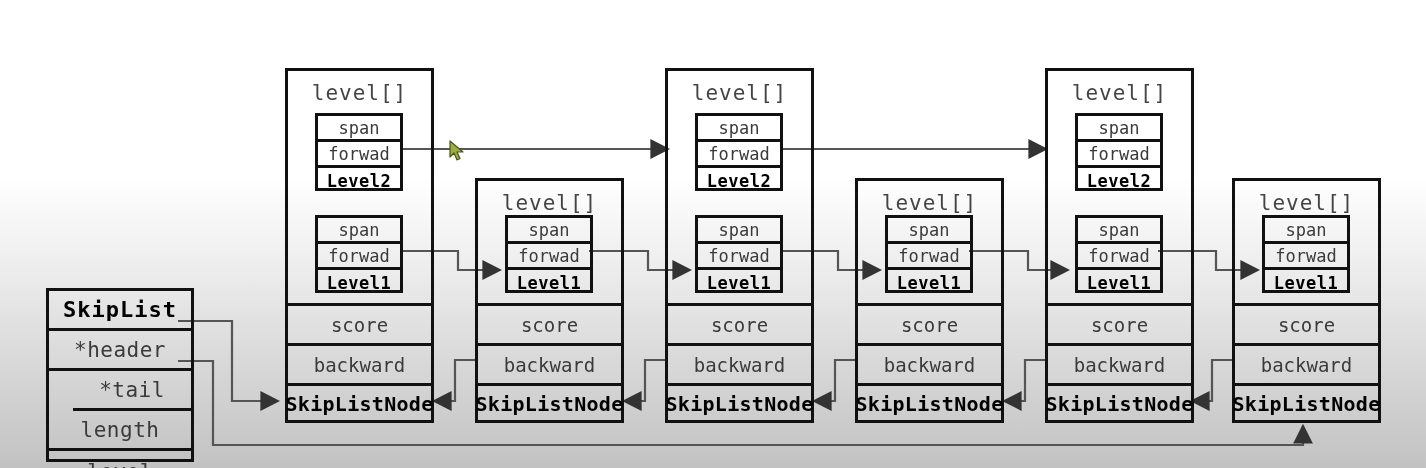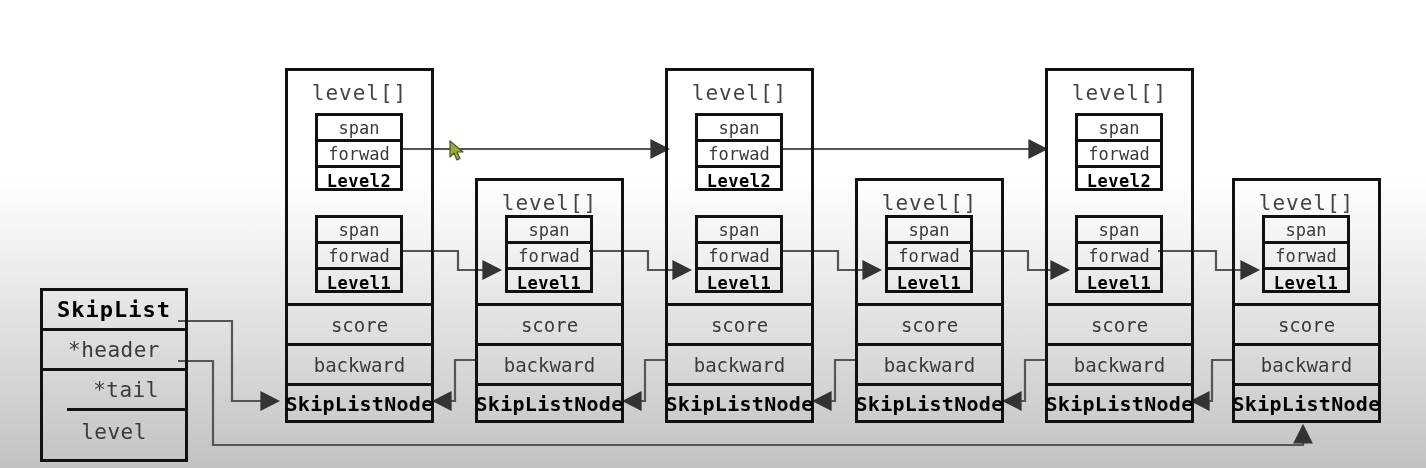--- a/index.html
+++ b/index.html
@@ -104,24 +104,25 @@
       <path d="M1158,251 L1216,251 L1216,270 L1258,270" marker-end="url(#ah)"></path>
 
       <path d="M475,360 L455,360 L455,401 L434,401" marker-end="url(#ah)"></path>
       <path d="M665,360 L645,360 L645,401 L624,401" marker-end="url(#ah)"></path>
       <path d="M855,360 L835,360 L835,401 L814,401" marker-end="url(#ah)"></path>
       <path d="M1045,360 L1025,360 L1025,401 L1004,401" marker-end="url(#ah)"></path>
       <path d="M1232,360 L1212,360 L1212,401 L1192,401" marker-end="url(#ah)"></path>
     </g>
   </svg>
 
-  <div class="skiplist-box" style="left:40px;top:288px;width:148px;height:174px;">
+  <div class="skiplist-box" style="left:46px;top:288px;width:148px;height:174px;">
     <div class="skiplist-row title" style="height:40px;">SkipList</div>
     <div class="skiplist-row" style="height:40px;">*header</div>
     <div class="skiplist-row" style="height:40px;margin-left:24px;">*tail</div>
+    <div class="skiplist-row" style="height:40px;">length</div>
     <div class="skiplist-row" style="height:42px;">level</div>
   </div>
 
   <div class="node" style="left:285px;top:68px;width:149px;height:355px;">
     <div class="node-levels" style="position:absolute;left:0;top:0;right:0;height:222px;">
       <div class="levels-label" style="top:10px;">level[]</div>
       <div class="lvlbox" style="left:27px;top:42px;width:88px;height:78px;">
         <div class="lvlrow" style="height:26px;">span</div>
         <div class="lvlrow" style="height:26px;">forwad</div>
         <div class="lvlrow lname" style="height:26px;">Level2</div>

